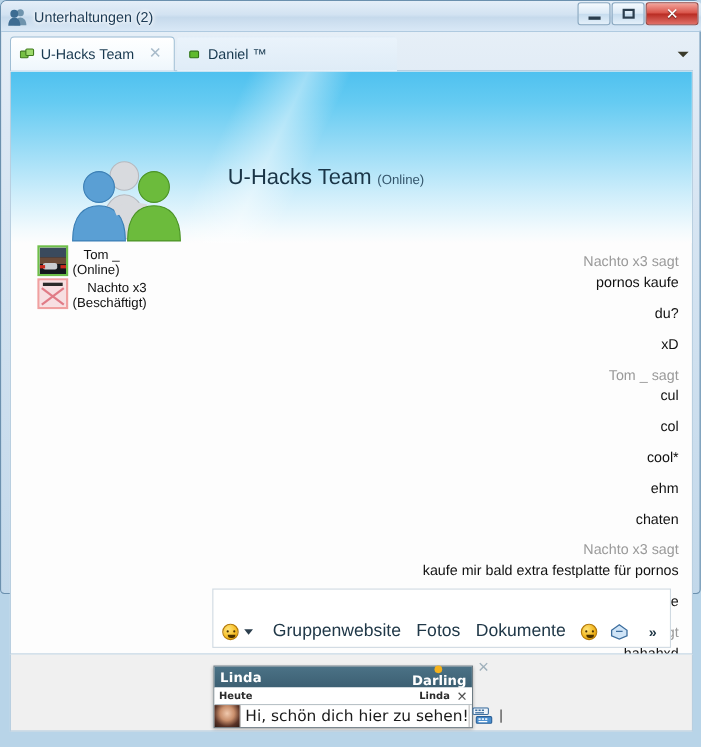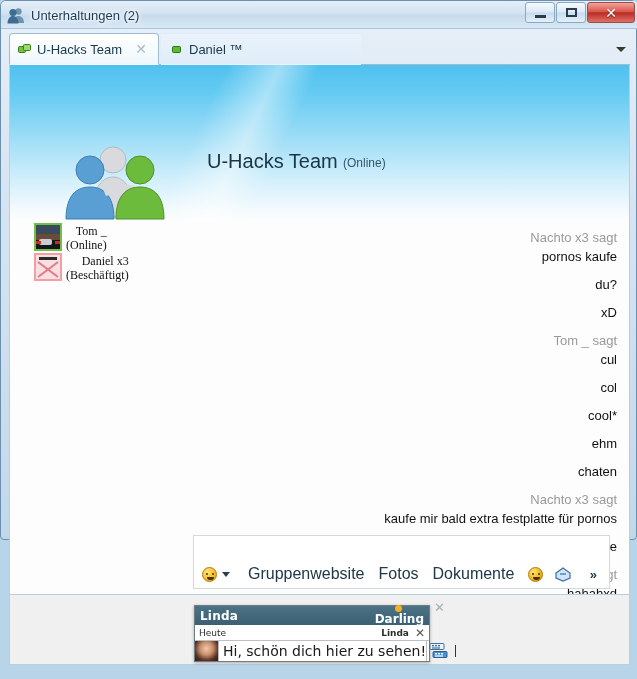--- a/index.html
+++ b/index.html
@@ -121,21 +121,21 @@
     position: absolute; left: 197px; top: 85px;
     font-size: 20px; color: #1a3547; font-weight: 400;
   }
   #chat-status {
     position: absolute; left: 333px; top: 91px;
     font-size: 12px; color: #35566c;
   }
 
   
   #participants { position: absolute; left: 24px; top: 158px; width: 150px; }
-  .participant { display: flex; align-items: flex-start; margin-bottom: 1px; font-family: Liberation Serif, serif; }
+  .participant { display: flex; align-items: flex-start; margin-bottom: 1px; }
   .p-avatar {
     width: 28px; height: 28px; flex: 0 0 auto; margin-right: 4px;
     border: 2px solid #6fbf4a; position: relative; overflow: hidden;
   }
   .p-avatar.busy { border-color: #f0a0a0; }
   .p-text { font-size: 12px; color: #111; line-height: 14px; padding-top: 1px; }
   .p-text .pname { display:block; white-space:nowrap; }
   .p-text .pstate { display:block; white-space:nowrap; }
 
   
@@ -190,21 +190,21 @@
     height: 19px; background: linear-gradient(180deg,#4b7286 0%,#3c5f72 100%);
     display: flex; align-items: center; padding: 0 5px;
   }
   #ad-name { color:#fff; font-size: 12px; font-weight: bold; letter-spacing:.2px; }
   #ad-brand { margin-left:auto; font-size:12px; color:#ffffff; font-weight:600; display:flex; align-items:center;flex-direction:column;}
   #ad-brand .edot { width:7px;height:7px;border-radius:50%;background:#f5b21d;margin-right:2px;display:inline-block;}
   #ad-sub {
     height: 16px; display: flex; align-items: center; padding: 0 4px;
     border-bottom: 1px solid #b9c2c7; background: #fff;
   }
-  #ad-day { font-size: 9px; font-weight: normal; color: #2b2b2b; }
+  #ad-day { font-size: 9px; font-weight: bold; color: #2b2b2b; }
   #ad-who { margin-left:auto; font-size: 9px; font-weight: bold; color: #2b2b2b; margin-right: 6px;}
   #ad-x { font-size: 12px; color: #555; line-height: 1; font-family:"DejaVu Sans",sans-serif;}
   #ad-body { display:flex; align-items: stretch; height: 20px; }
   #ad-photo {
     width: 24px; height: 20px; flex:0 0 auto;
     background: radial-gradient(circle at 50% 38%, #f0c9ae 0%, #c98f6c 38%, #5a3326 70%, #2d1a14 100%);
     border-right: 1px solid #bbb; position: relative; overflow:hidden;
   }
   #ad-msg { flex: 1; font-size: 14px; color: #1a1a1a; padding-left: 4px; line-height: 20px; white-space: nowrap; }
   #ad-inputcell { width: 58px; border-left: 1px solid #bbb; display:flex; align-items:center; padding-left:2px;}
@@ -323,21 +323,21 @@
       <div class="participant">
         <span class="p-avatar busy">
           <svg width="24" height="24" viewBox="0 0 24 24">
             <rect width="24" height="24" fill="#f7dfe2"></rect>
             <rect x="3" y="2" width="18" height="3" fill="#2a2a2a"></rect>
             <line x1="2" y1="7" x2="22" y2="22" stroke="#e07b86" stroke-width="2"></line>
             <line x1="22" y1="7" x2="2" y2="22" stroke="#e07b86" stroke-width="2"></line>
           </svg>
         </span>
         <span class="p-text">
-          <span class="pname">Daniel x3</span>
+          <span class="pname">Nachto x3</span>
           <span class="pstate">(Beschäftigt)</span>
         </span>
       </div>
 
     </div>
 
     <div id="messages">
       <div class="msg-head">Nachto x3 sagt</div>
       <div class="msg-body">pornos kaufe</div>
       <div class="msg-body">du?</div>

